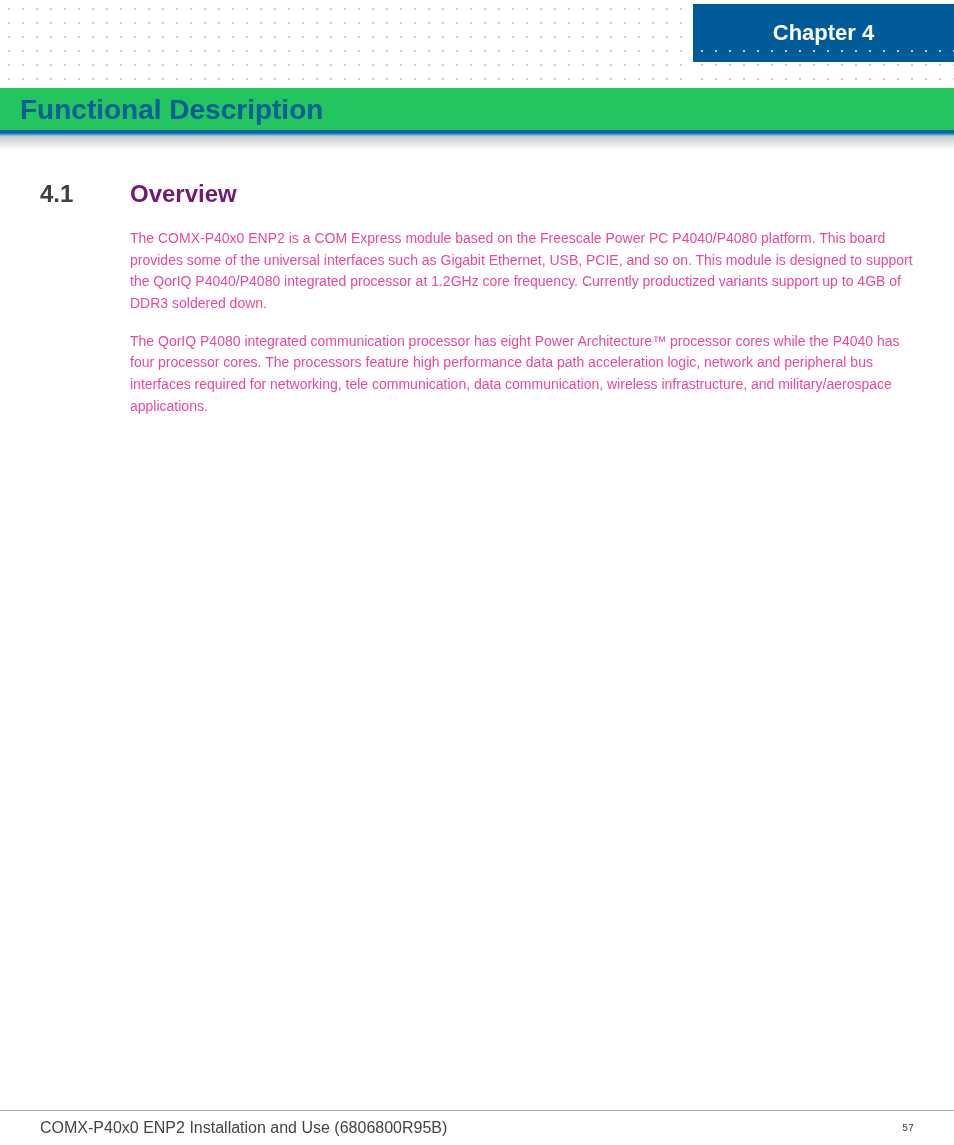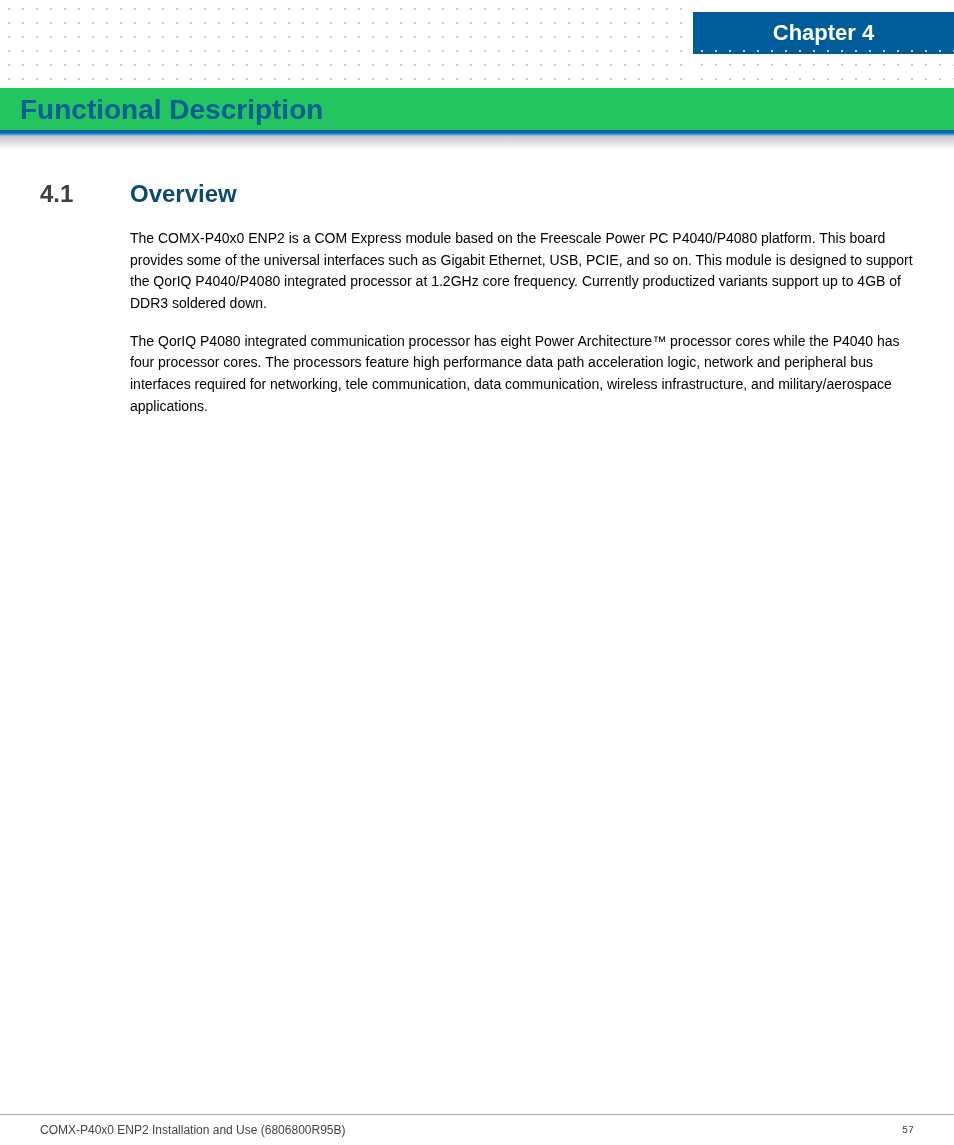--- a/index.html
+++ b/index.html
@@ -35,24 +35,24 @@
       height: 88px;
       background-image: 
         radial-gradient(circle, #cccccc 1px, transparent 1px);
       background-size: 14px 14px;
       background-position: 2px 2px;
     }
 
     
     .chapter-banner {
       position: absolute;
-      top: 12px;
+      top: 4px;
       right: 0;
       width: 261px;
-      height: 42px;
+      height: 58px;
       background: #005b99;
       display: flex;
       align-items: center;
       justify-content: center;
     }
 
     .chapter-banner-text {
       color: #ffffff;
       font-size: 22px;
       font-weight: bold;
@@ -115,51 +115,51 @@
 
     .section-number {
       color: #404040;
       font-size: 24px;
       font-weight: bold;
       font-family: Arial, sans-serif;
       min-width: 90px;
     }
 
     .section-name {
-      color: #0c4a6e;
+      color: #701a75;
       font-size: 24px;
       font-weight: bold;
       font-family: Arial, sans-serif;
     }
 
     
     .body-text {
       margin-left: 90px;
       margin-bottom: 16px;
       font-size: 14px;
       line-height: 1.55;
-      color: #000000;
+      color: #ec4899;
       font-family: Arial, sans-serif;
     }
 
     
     .footer {
       position: absolute;
       bottom: 0;
       left: 0;
       width: 100%;
       border-top: 1px solid #aaaaaa;
       padding: 8px 40px;
       display: flex;
       justify-content: space-between;
       align-items: center;
     }
 
     .footer-left {
-      font-size: 12px;
+      font-size: 16px;
       color: #444444;
       font-family: Arial, sans-serif;
     }
 
     .footer-right {
       font-size: 10px;
       color: #444444;
       font-family: Liberation Mono, monospace;
     }
   </style>

